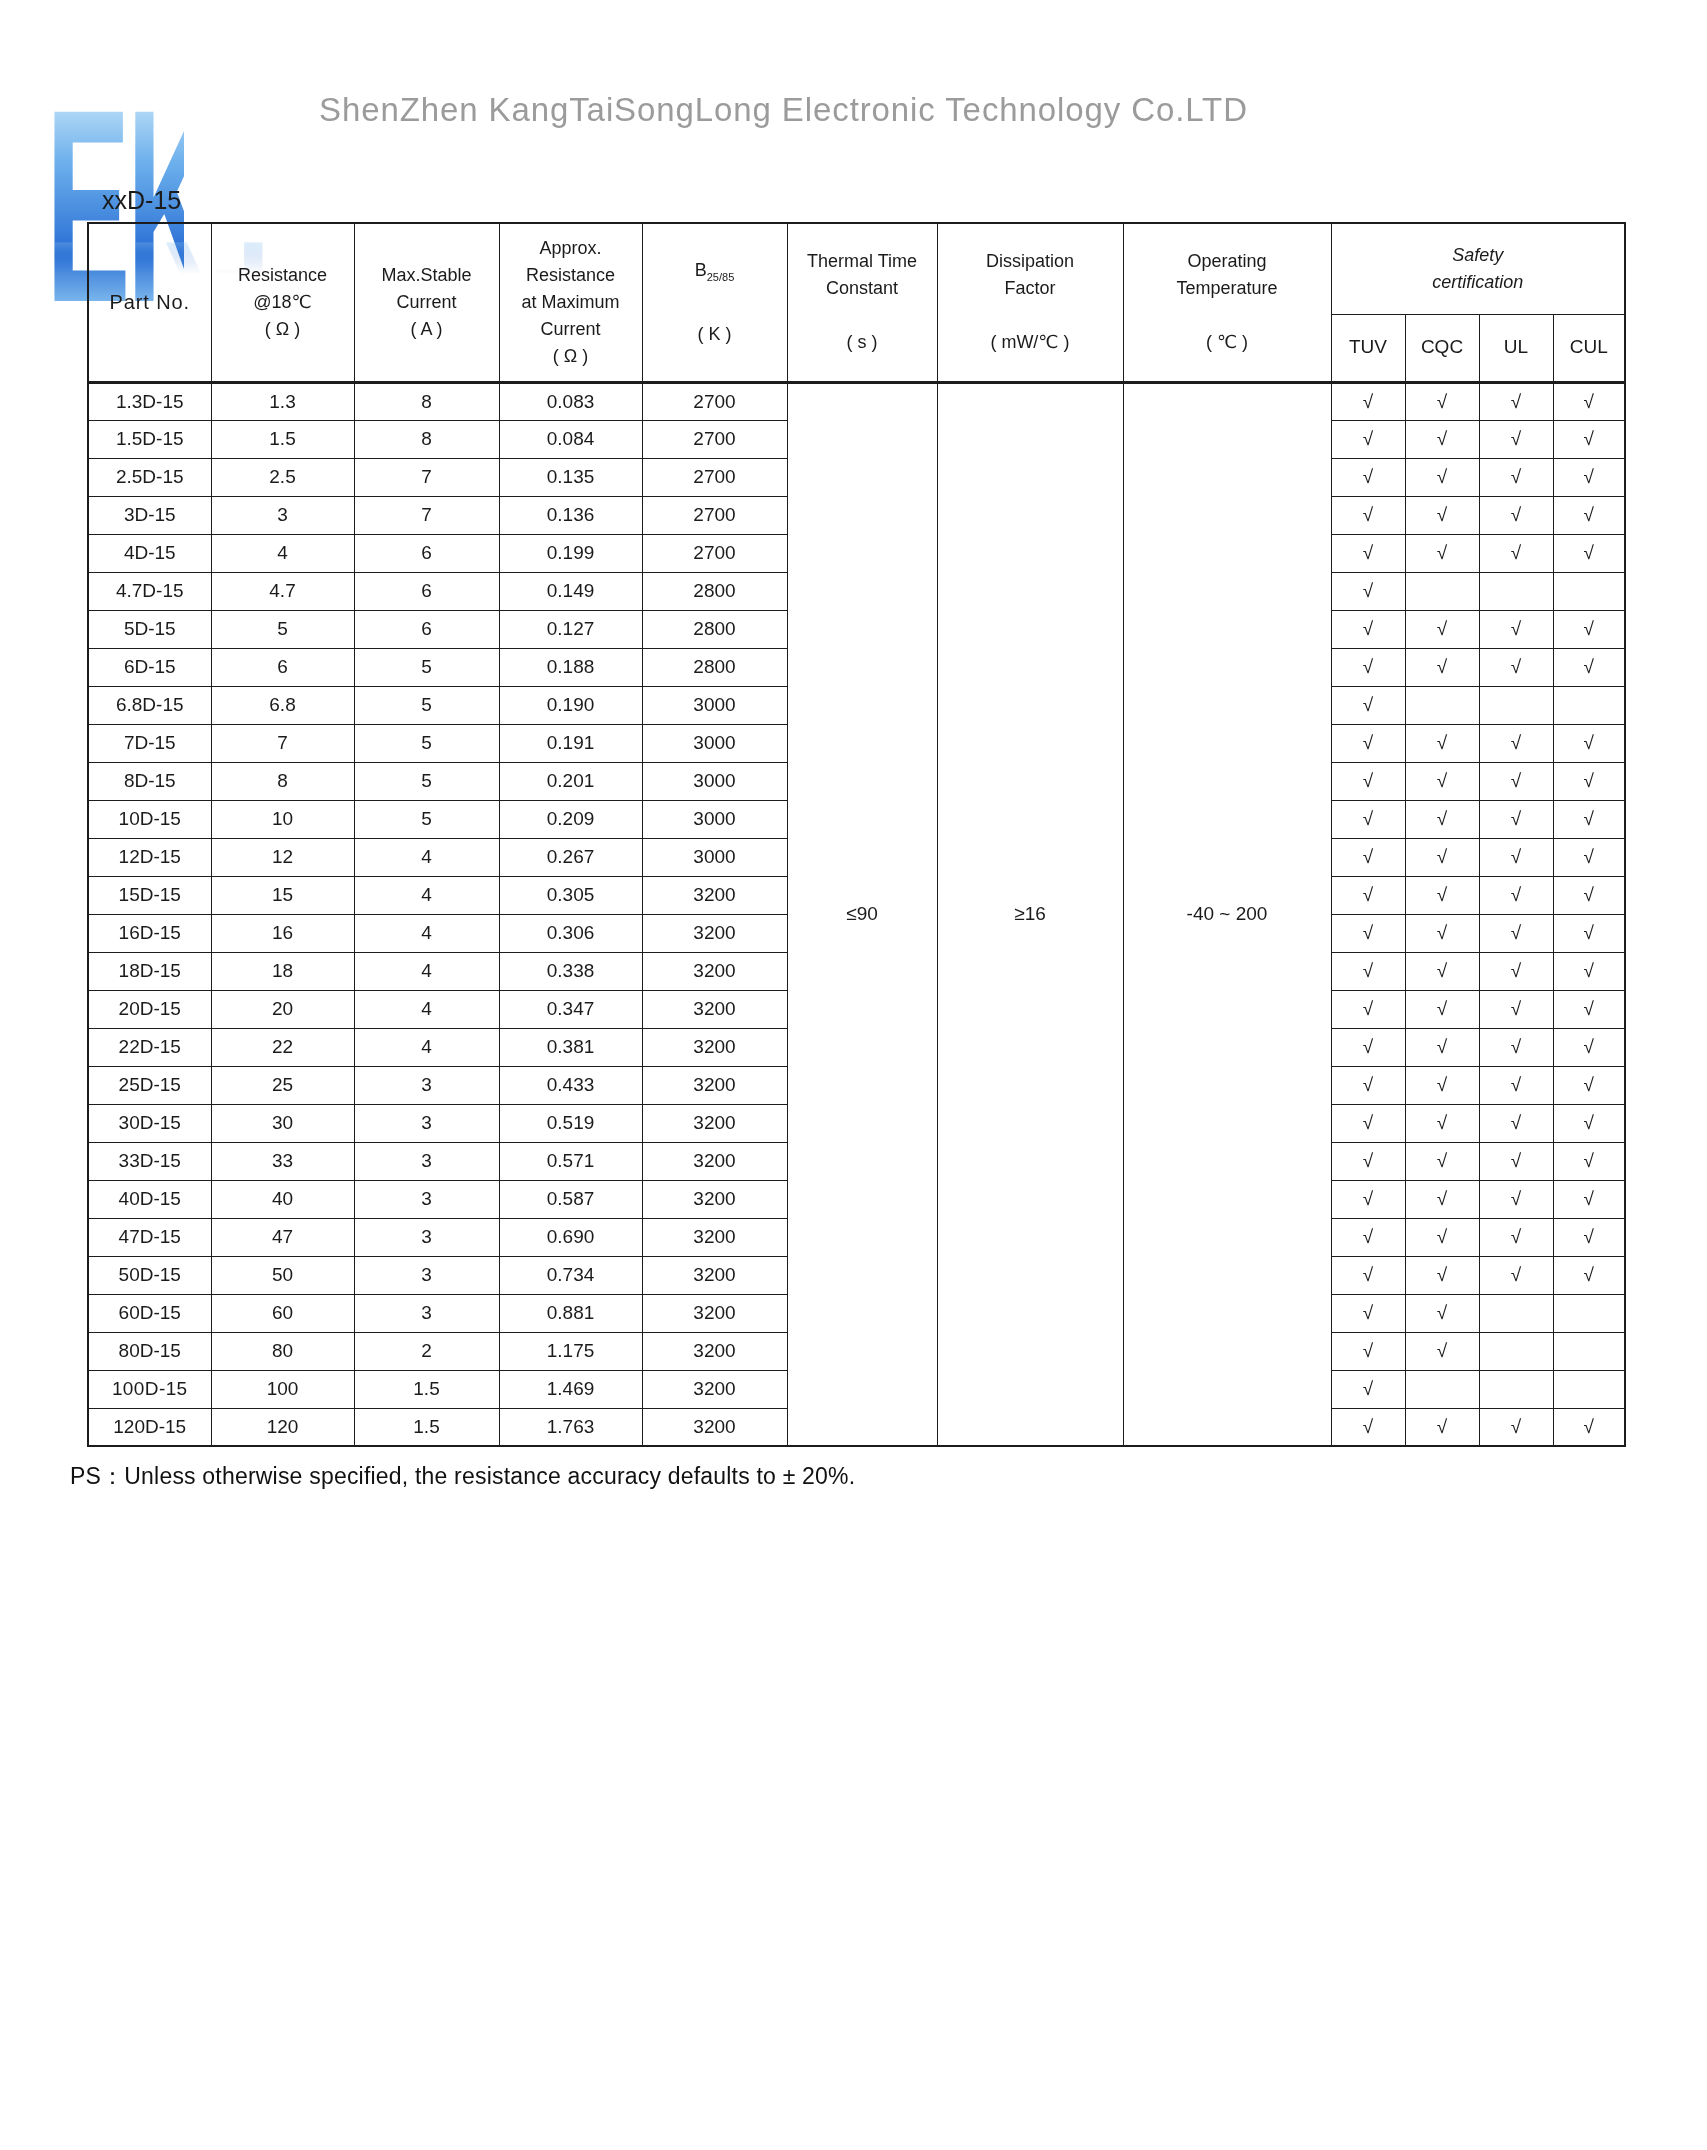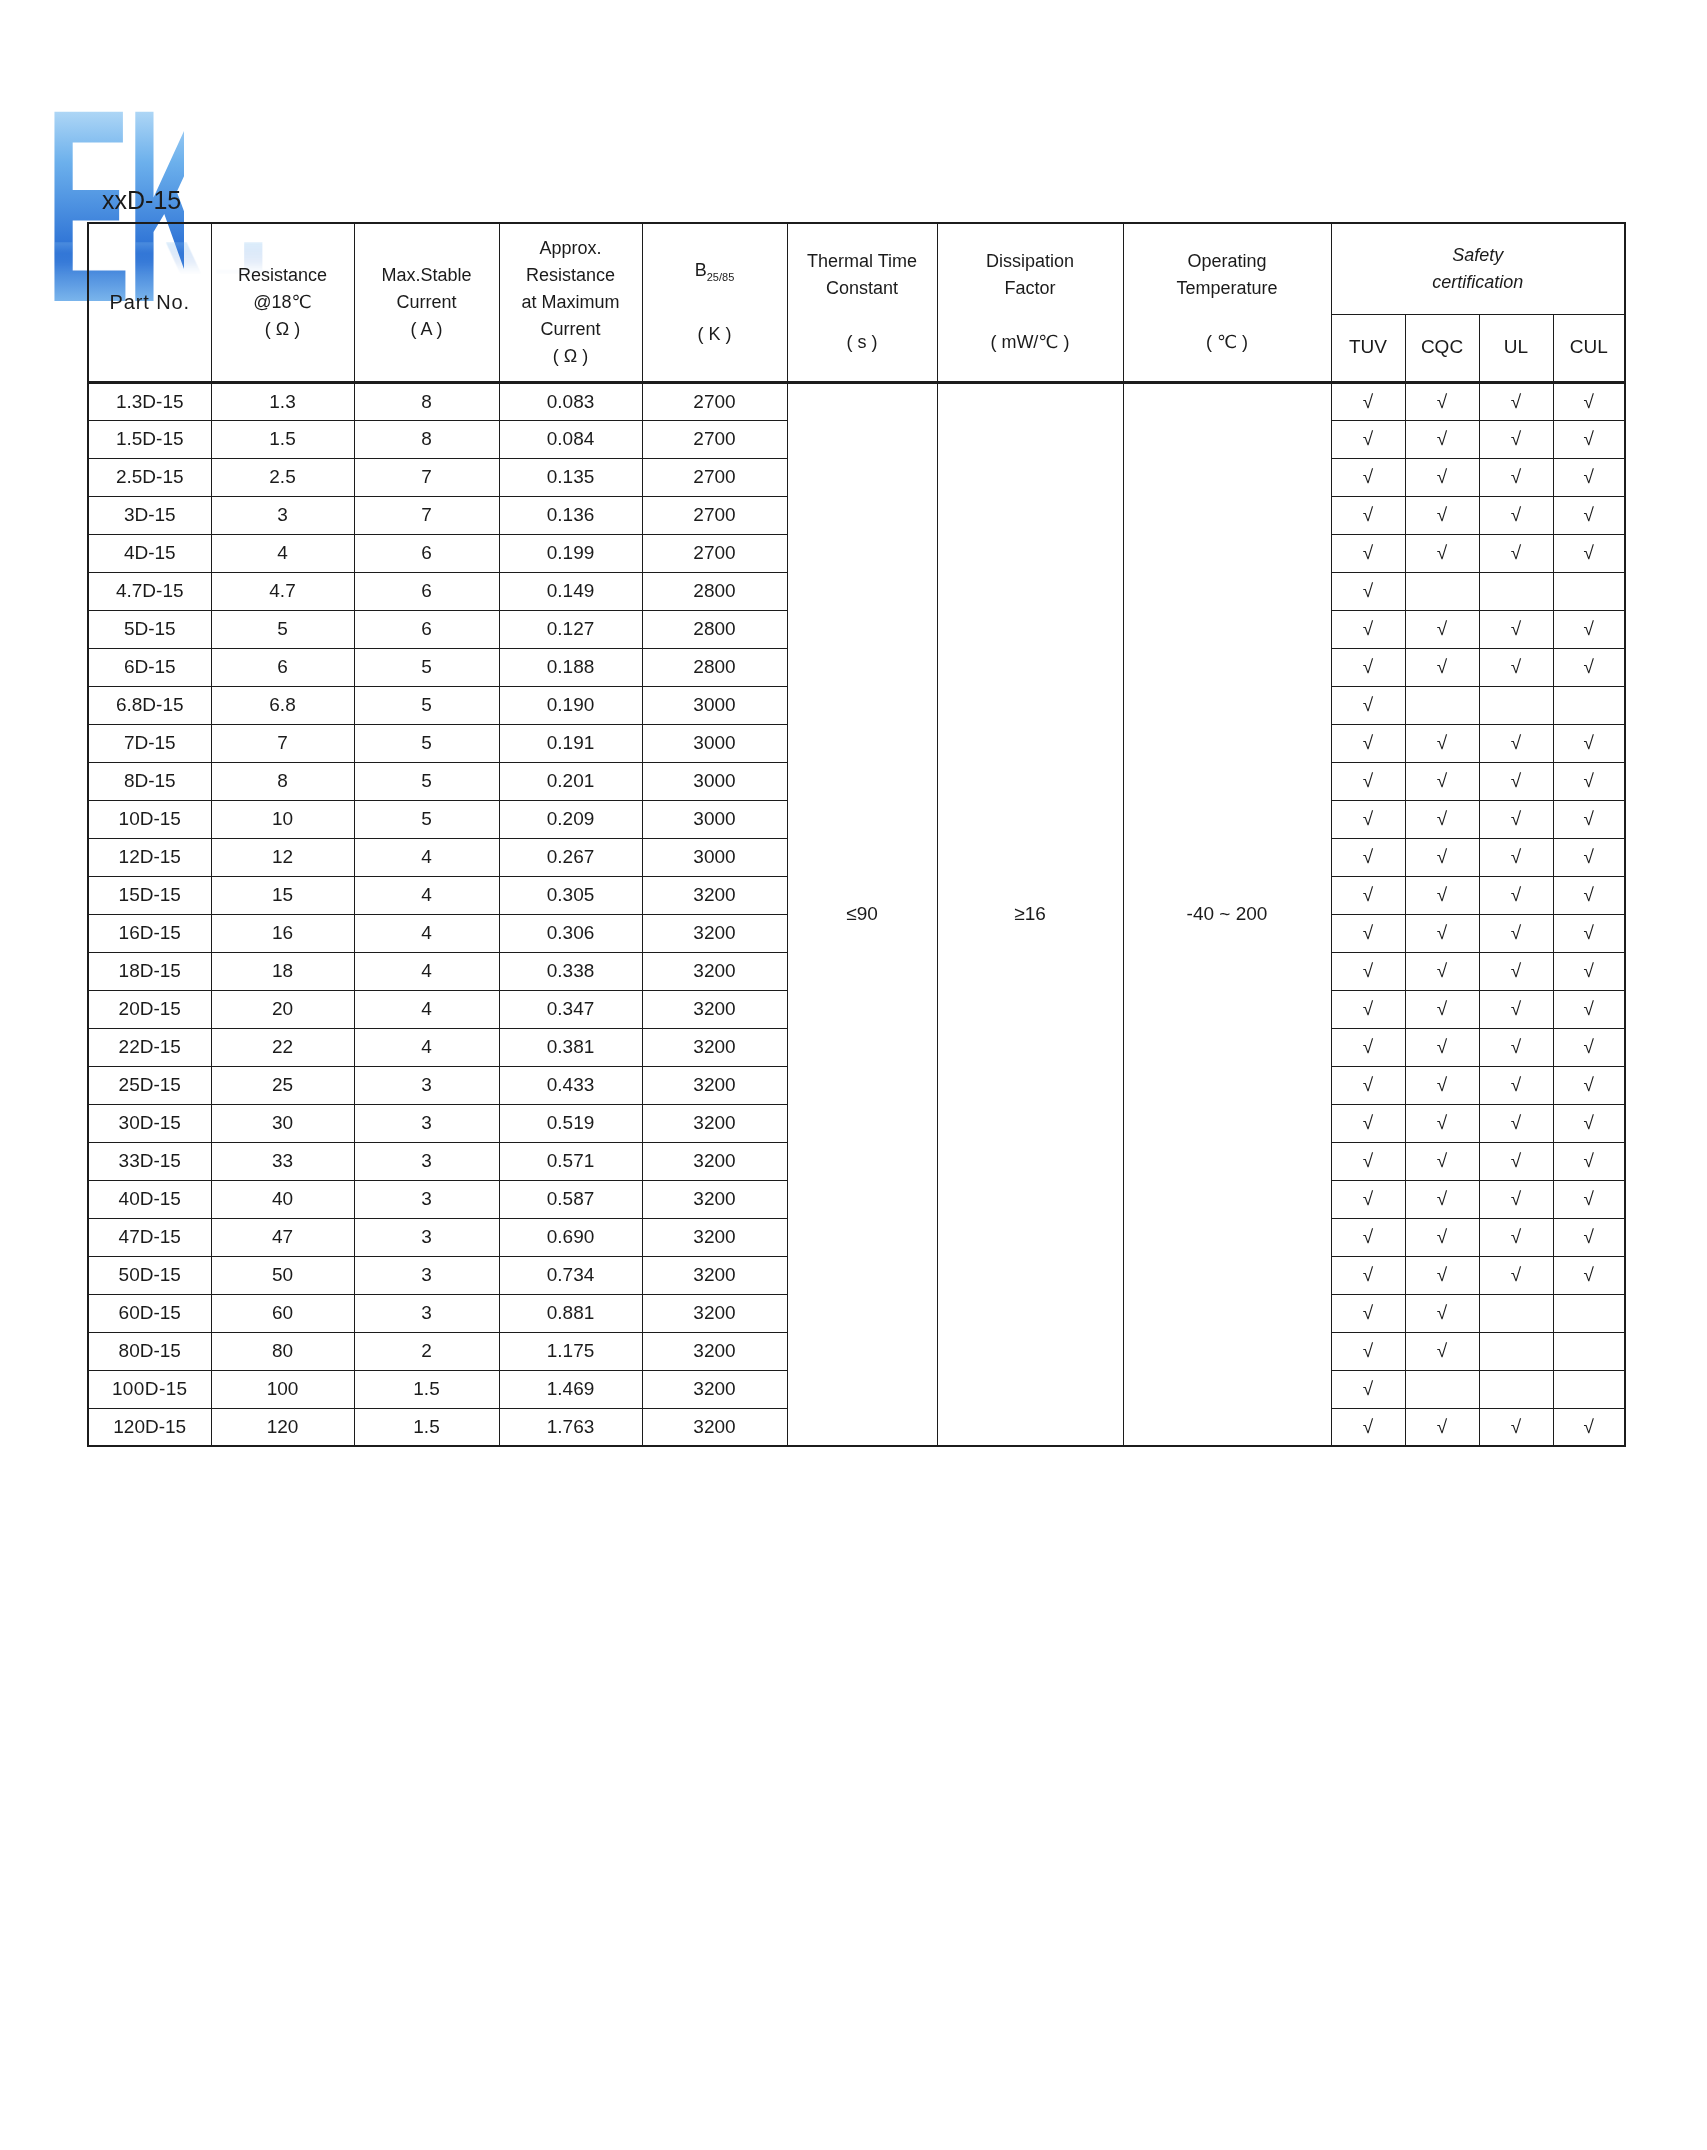--- a/index.html
+++ b/index.html
@@ -71,20 +71,21 @@
 </style>
 </head>
 <body>
 
 <div class="page">
 
   <div class="logo">
     <div class="logo-text">EKT</div>
     <div class="logo-reflection">EKT</div>
   </div>
+  <div class="company-name">ShenZhen KangTaiSongLong Electronic Technology Co.LTD</div>
 
   <div class="section-title">xxD-15</div>
 
   <table class="spec-table">
     <colgroup>
       <col style="width:123px">
         <col style="width:143px">
         <col style="width:145px">
       <col style="width:143px">
         <col style="width:145px">
@@ -458,15 +459,16 @@
           <td>1.763</td>
           <td>3200</td>
           <td class="cert">√</td>
           <td class="cert">√</td>
           <td class="cert">√</td>
           <td class="cert">√</td>
         </tr>
       </tbody>
   </table>
 
+  <div class="footnote">PS：Unless otherwise specified, the resistance accuracy defaults to ± 20%.</div>
 
 </div>
 
 
 </body></html>

